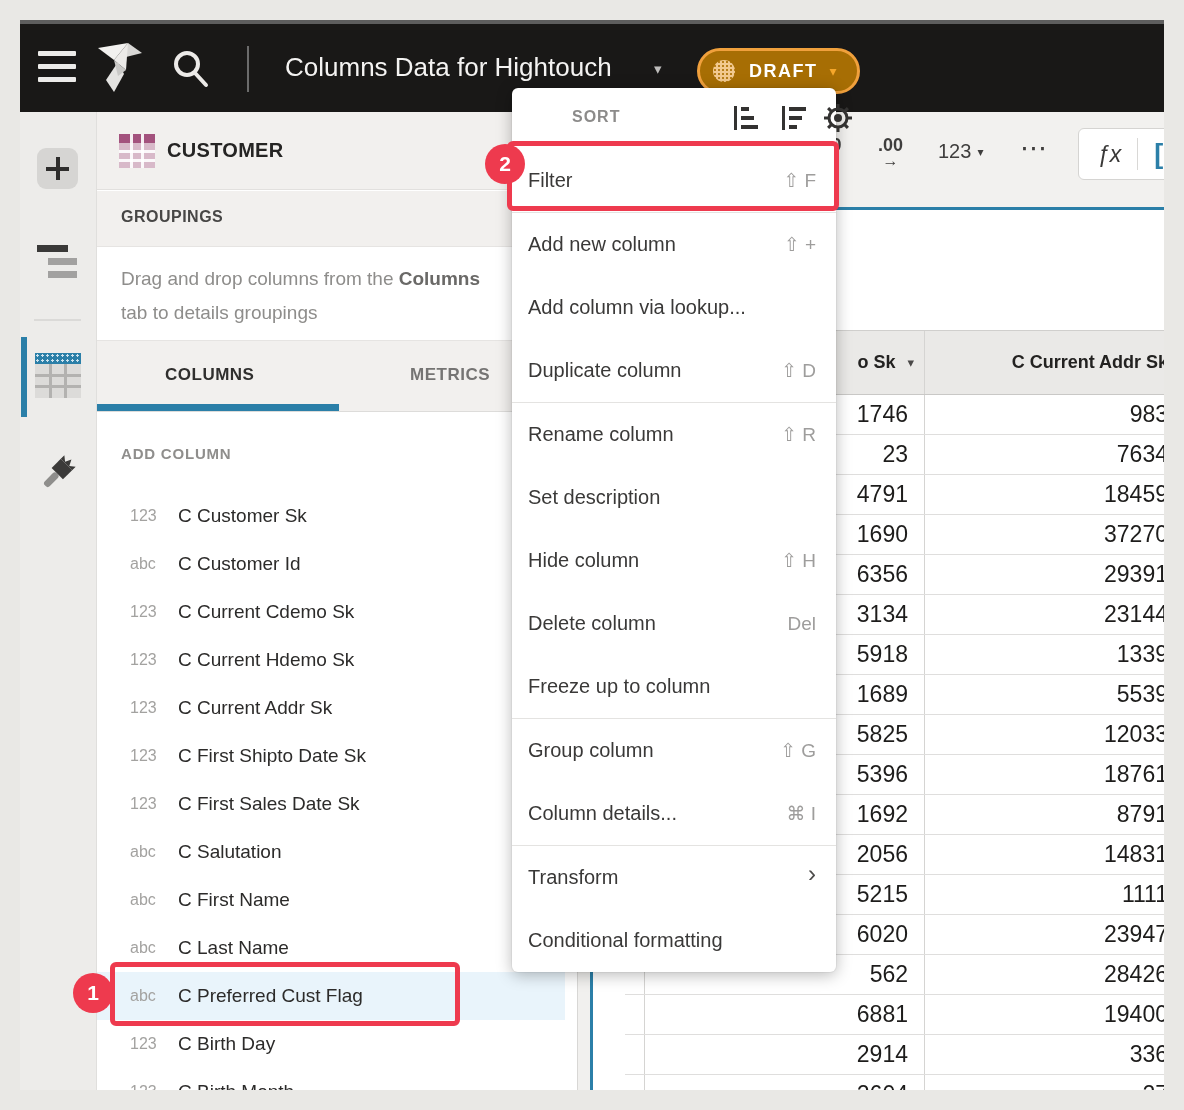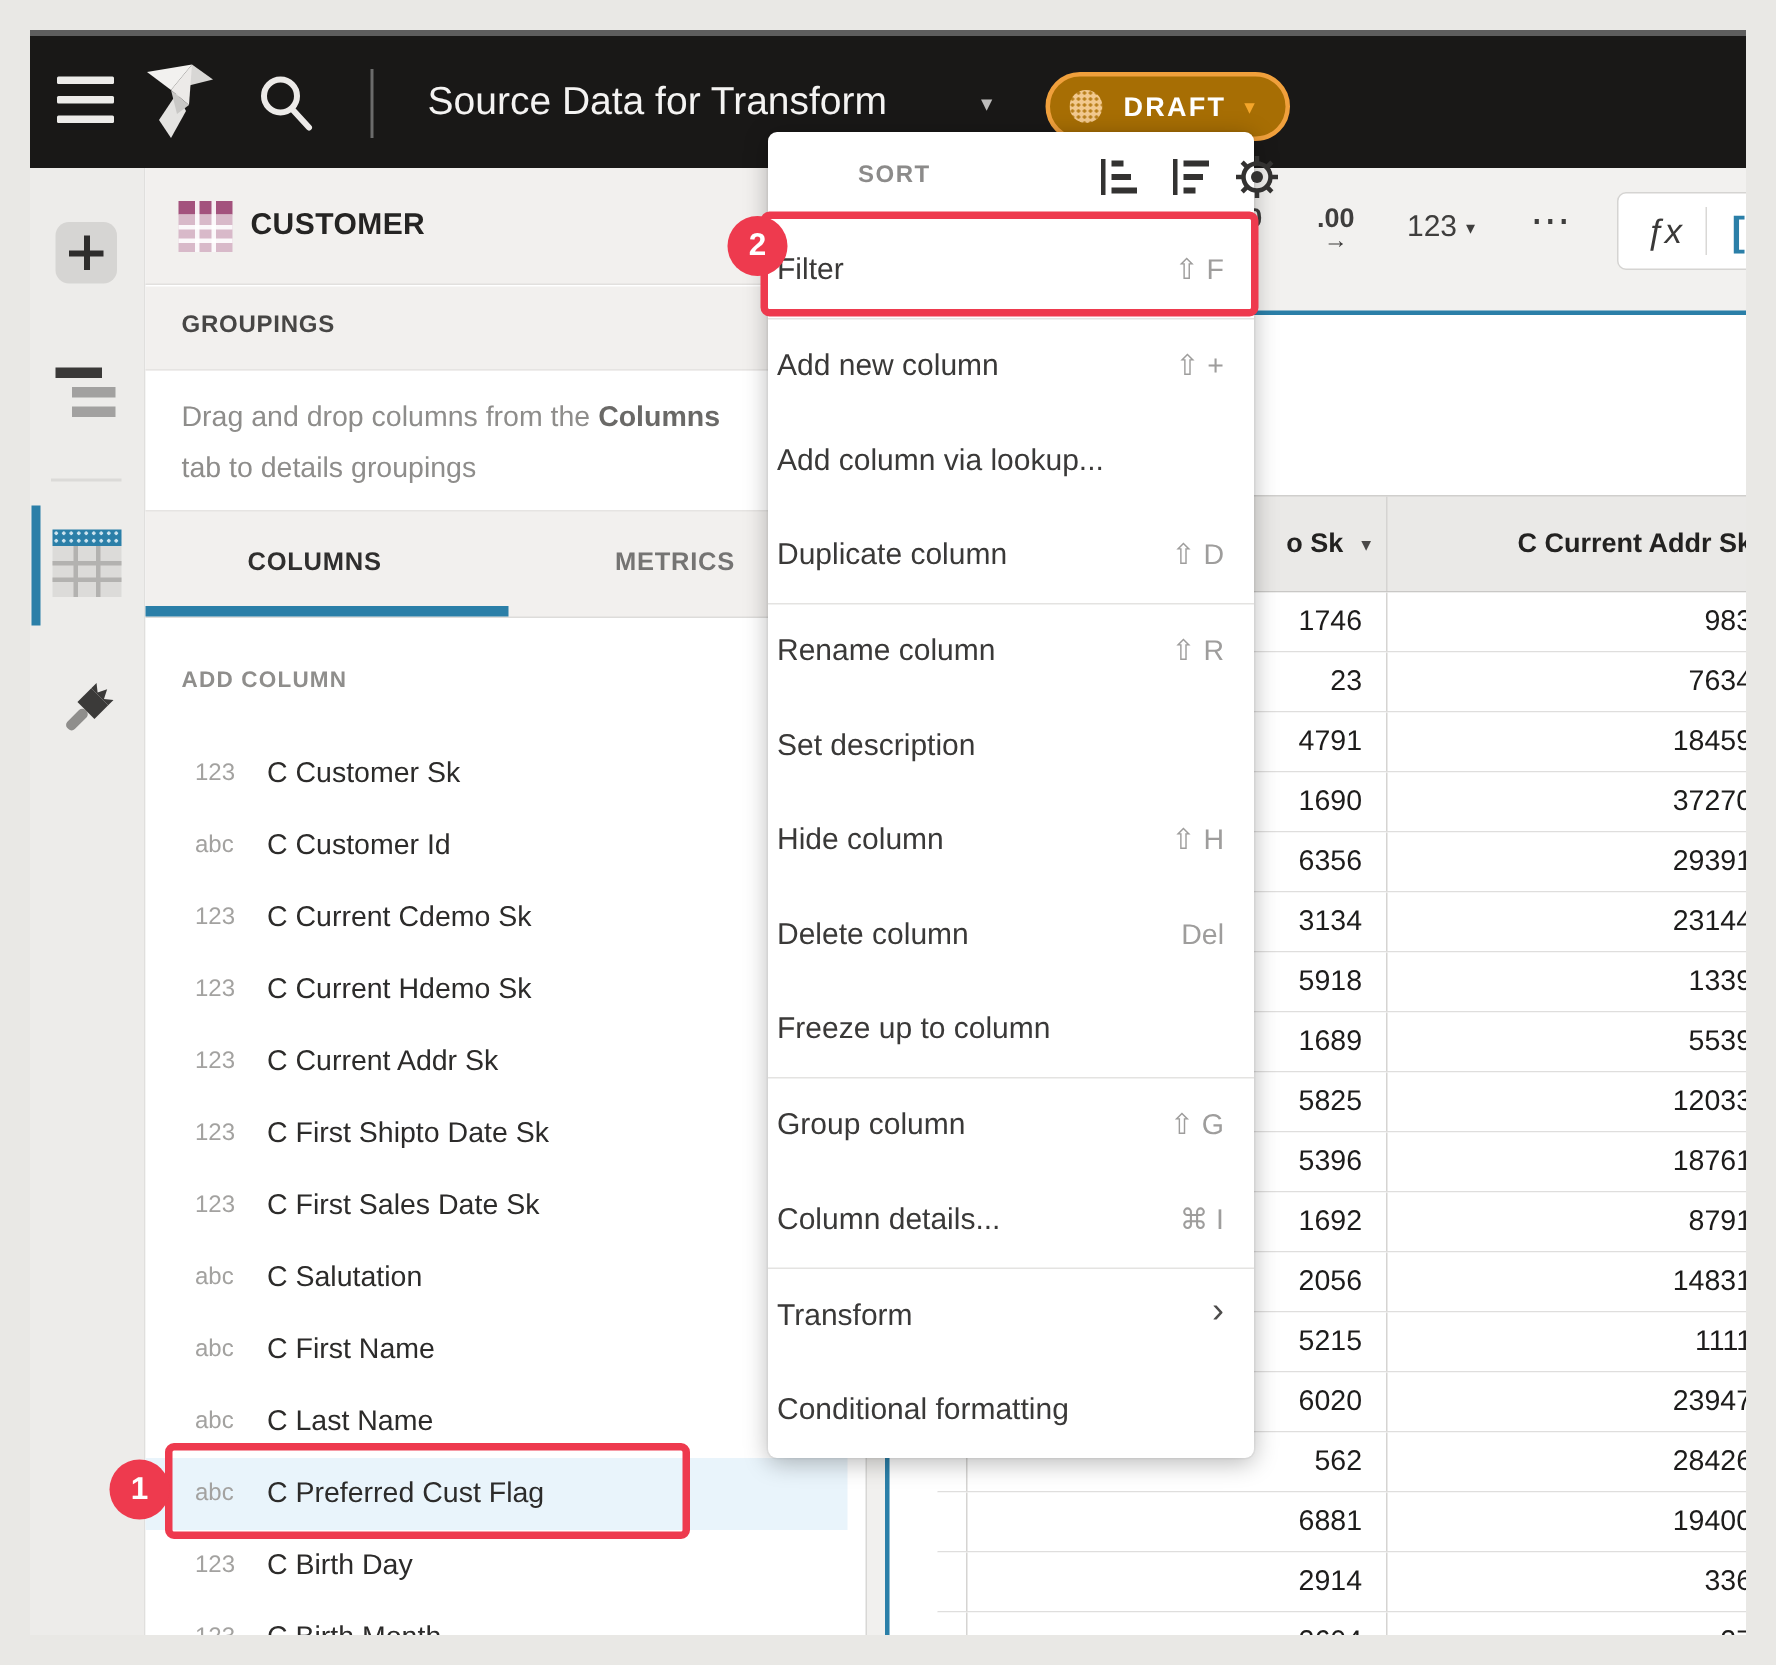--- a/index.html
+++ b/index.html
@@ -83,36 +83,36 @@
   .fxbox { position:absolute; left:1058px; top:108px; width:112px; height:52px; background:#ffffff; border:1px solid #d5d4d2; border-radius:6px; display:flex; align-items:center; }
   .fxbox .fx { font-size:23px; color:#3a3938; margin-left:18px; font-style:italic; }
   .fxbox .div { width:1px; height:32px; background:#d9d8d6; margin-left:16px; }
   .fxbox .bracket { font-size:27px; color:#2b7fa8; font-weight:bold; margin-left:16px; }
 
   .sheet { position:absolute; left:573px; top:190px; width:571px; height:880px; background:#ffffff; }
   .element-border { position:absolute; left:570px; top:187px; width:600px; height:890px; border-left:3px solid #2b7fa8; border-top:3px solid #2b7fa8; pointer-events:none; z-index:3; }
 
   .dtable { position:absolute; left:605px; top:310px; width:557px; z-index:2; }
   .thead { display:flex; height:65px; background:#eae9e7; border-top:1px solid #d0cfcd; border-bottom:1px solid #c9c8c6; font-weight:bold; color:#232221; font-size:18px; }
-  .trow { display:flex; height:40px; background:#fff; border-bottom:1px solid #dfdedd; font-size:19px; color:#1d1c1b; }
+  .trow { display:flex; height:40px; background:#fff; border-bottom:1px solid #dfdedd; font-size:23px; color:#1d1c1b; }
   .c-gutter { width:20px; border-right:1px solid #d5d4d2; flex:none; }
   .c-one { width:280px; border-right:1px solid #d5d4d2; flex:none; display:flex; align-items:center; justify-content:flex-end; padding-right:16px; }
   .c-two { width:257px; flex:none; display:flex; align-items:center; justify-content:flex-end; padding-right:14px; }
   .thead .c-one { padding-right:10px; }
   .hdr-caret { font-size:13px; color:#4a4948; margin-left:12px; }
 
   
   .menu { position:absolute; left:492px; top:68px; width:324px; height:884px; background:#ffffff; border-radius:6px; box-shadow:0 3px 16px rgba(0,0,0,.28), 0 0 0 1px rgba(0,0,0,.04); z-index:50; }
   .menu-header { position:absolute; left:0; top:0; width:324px; height:61px;margin-left:40px; }
   .sort-label { position:absolute; left:20px; top:20px; font-size:16px; font-weight:bold; color:#8c8b8a; letter-spacing:1px; }
   .mh-icon { position:absolute; top:14px; width:32px; height:32px; cursor:pointer; }
   .mh-asc{left:178px;} .mh-desc{left:226px;} .mh-gear{left:270px;}
   .menu-items { position:absolute; left:0; top:61px; width:324px; }
   .menu-item { position:relative; height:63px; display:flex; align-items:center; cursor:pointer; }
-  .menu-item .m-lbl { margin-left:6px; font-size:20px; color:#3a3938; white-space:nowrap; }
+  .menu-item .m-lbl { margin-left:16px; font-size:20px; color:#3a3938; white-space:nowrap; }
   .menu-item .m-sc { position:absolute; right:20px; font-size:19px; color:#9e9d9c; }
   .menu-item .m-sub { position:absolute; right:20px; font-size:24px; color:#4d4c4b; top:14px; }
   .menu-sep { height:1px; background:#e4e3e1; width:324px; }
 
   
   .anno-box { position:absolute; border:5px solid #ee3a4e; border-radius:6px; z-index:60; pointer-events:none; }
   .anno-box1 { left:90px; top:942px; width:350px; height:64px; }
   .anno-box2 { left:487px; top:121px; width:332px; height:70px; }
   .anno-badge { position:absolute; width:40px; height:40px; border-radius:50%; background:#ee3a4e; color:#fff; font-size:21px; font-weight:bold; display:flex; align-items:center; justify-content:center; z-index:61; }
   .anno-badge1 { left:53px; top:953px; }
@@ -138,21 +138,21 @@
         <polygon points="22,20 34,30 26,36" fill="#c9c8c6"></polygon>
       </svg>
     </div>
     <div class="searchbtn">
       <svg viewBox="0 0 50 50" width="50" height="50">
         <circle cx="21" cy="20" r="11" fill="none" stroke="#eceae8" stroke-width="4"></circle>
         <line x1="29" y1="29" x2="40" y2="41" stroke="#eceae8" stroke-width="4" stroke-linecap="round"></line>
       </svg>
     </div>
     <div class="topsep"></div>
-    <div class="doc-title">Source Data for Transform</div>
+    <div class="doc-title">Columns Data for Hightouch</div>
     <div class="title-caret">▾</div>
     <div class="draft-pill">
       <span class="draft-dot"></span>
       <span class="draft-label">DRAFT</span>
       <span class="draft-caret">▾</span>
     </div>
   </div>
 
   <div class="rail">
     <div class="rail-plus">

